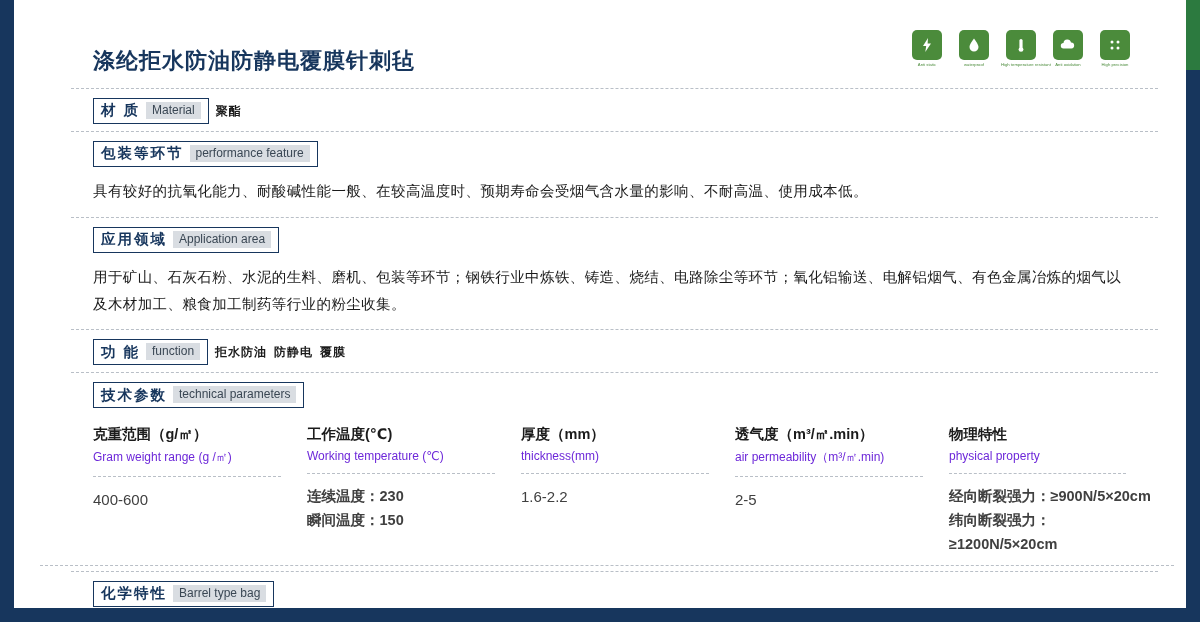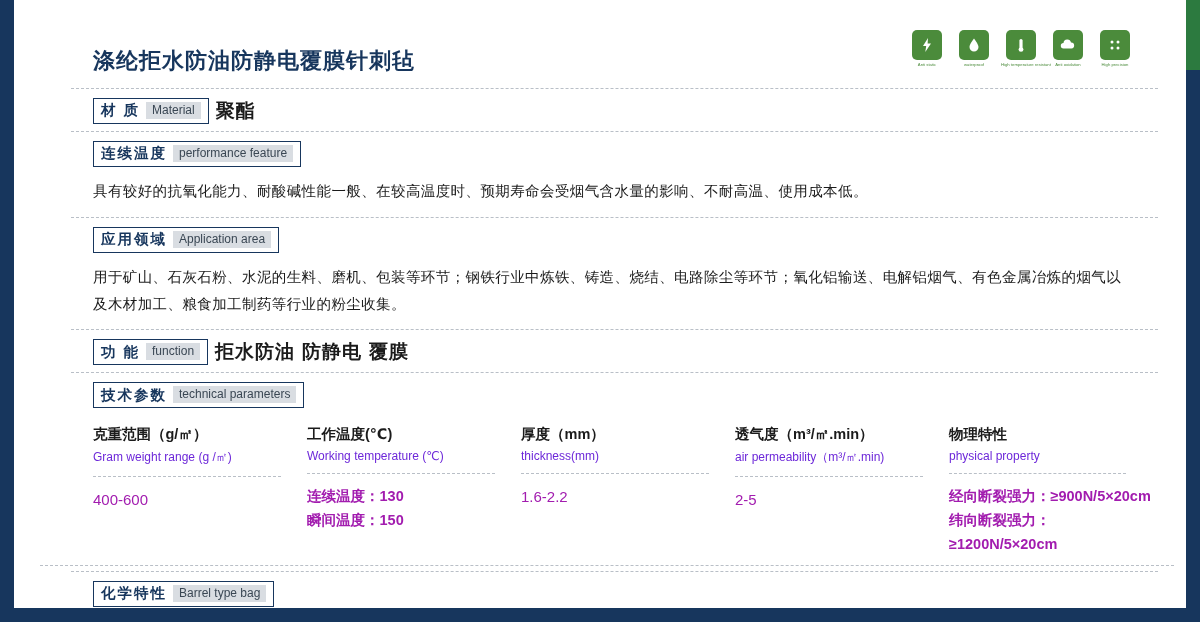--- a/index.html
+++ b/index.html
@@ -80,39 +80,39 @@
     padding: 3px 7px 4px 7px; line-height: 1;
     letter-spacing: 2px;
     display: inline-flex; align-items: center; gap: 6px;
   }
   .lbl-en {
     background: #d9dde2; color: #3a4754;
     font-weight: normal; font-size: 12px; letter-spacing: 0;
     padding: 2px 6px 3px 6px;
   }
   .inline-val {
-    font-size: 19px; font-weight: bold; color: #1b1b1b; letter-spacing: 1px;
+    font-size: 12px; font-weight: bold; color: #1b1b1b; letter-spacing: 1px;
   }
 
   .body-text {
     padding: 4px 40px 12px 26px;
     font-size: 14.5px; color: #1b1b1b; line-height: 1.85;
     letter-spacing: 0.4px;
   }
 
   
   .params {
     display: flex; padding: 10px 10px 14px 26px;
   }
   .pcol { flex: 0 0 214px; }
   .pcol:last-child { flex: 1 1 auto; }
   .p-cn { font-size: 14.5px; font-weight: bold; color: #1b1b1b; }
   .p-en { font-size: 12px; color: #6d28d9; margin-top: 5px; }
   .p-rule { border-top: 1px dashed #b9bfc7; margin: 10px 26px 11px 0; }
-  .p-val { font-size: 14.5px; color: #a21caf; font-weight: bold; line-height: 1.65; }
+  .p-val { font-size: 14.5px; color: #404040; font-weight: bold; line-height: 1.65; }
   .p-val.plain { font-weight: normal; font-size: 15px; }
 
   
   .chem {
     display: flex; padding: 14px 10px 8px 26px;
   }
   .ccol { flex: 0 0 282px; }
   .ccol-top { display: flex; align-items: center; }
   .c-cn { font-size: 14.5px; font-weight: bold; color: #1b1b1b; white-space: nowrap; }
   .c-line { flex: 1 1 auto; border-top: 1px solid #8d959d; margin: 0 6px; height: 0; }
@@ -209,21 +209,21 @@
         <span>材 质</span>
         <span class="lbl-en">Material</span>
       </span>
       <span class="inline-val">聚酯</span>
     </div>
 
     <div class="dashed"></div>
 
     <div class="sec">
       <span class="lbl-box">
-        <span>连续温度</span>
+        <span>包装等环节</span>
         <span class="lbl-en">performance feature</span>
       </span>
     </div>
     <div class="body-text">具有较好的抗氧化能力、耐酸碱性能一般、在较高温度时、预期寿命会受烟气含水量的影响、不耐高温、使用成本低。</div>
 
     <div class="dashed"></div>
 
     <div class="sec">
       <span class="lbl-box">
         <span>应用领域</span>
@@ -259,21 +259,21 @@
         <div class="p-cn">克重范围（g/㎡）</div>
         <div class="p-en">Gram weight range (g /㎡)</div>
         <div class="p-rule"></div>
         <div class="p-val plain">400-600</div>
       </div>
 
       <div class="pcol">
         <div class="p-cn">工作温度(℃)</div>
         <div class="p-en">Working temperature (℃)</div>
         <div class="p-rule"></div>
-        <div class="p-val">连续温度：130</div>
+        <div class="p-val">连续温度：230</div>
         <div class="p-val">瞬间温度：150</div>
       </div>
 
       <div class="pcol">
         <div class="p-cn">厚度（mm）</div>
         <div class="p-en">thickness(mm)</div>
         <div class="p-rule"></div>
         <div class="p-val plain">1.6-2.2</div>
       </div>
 

